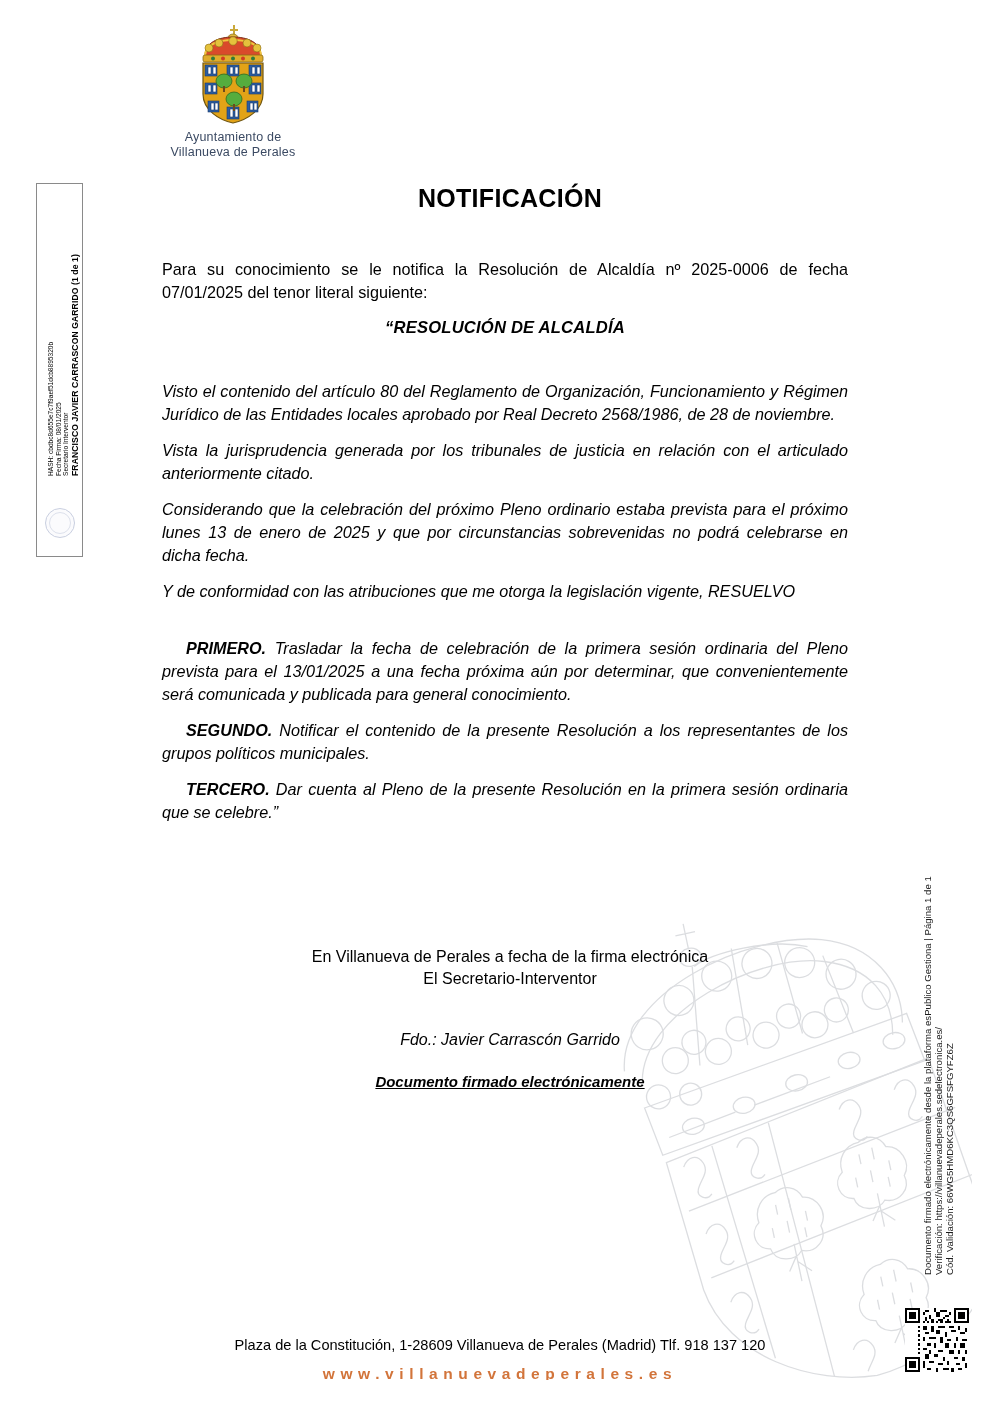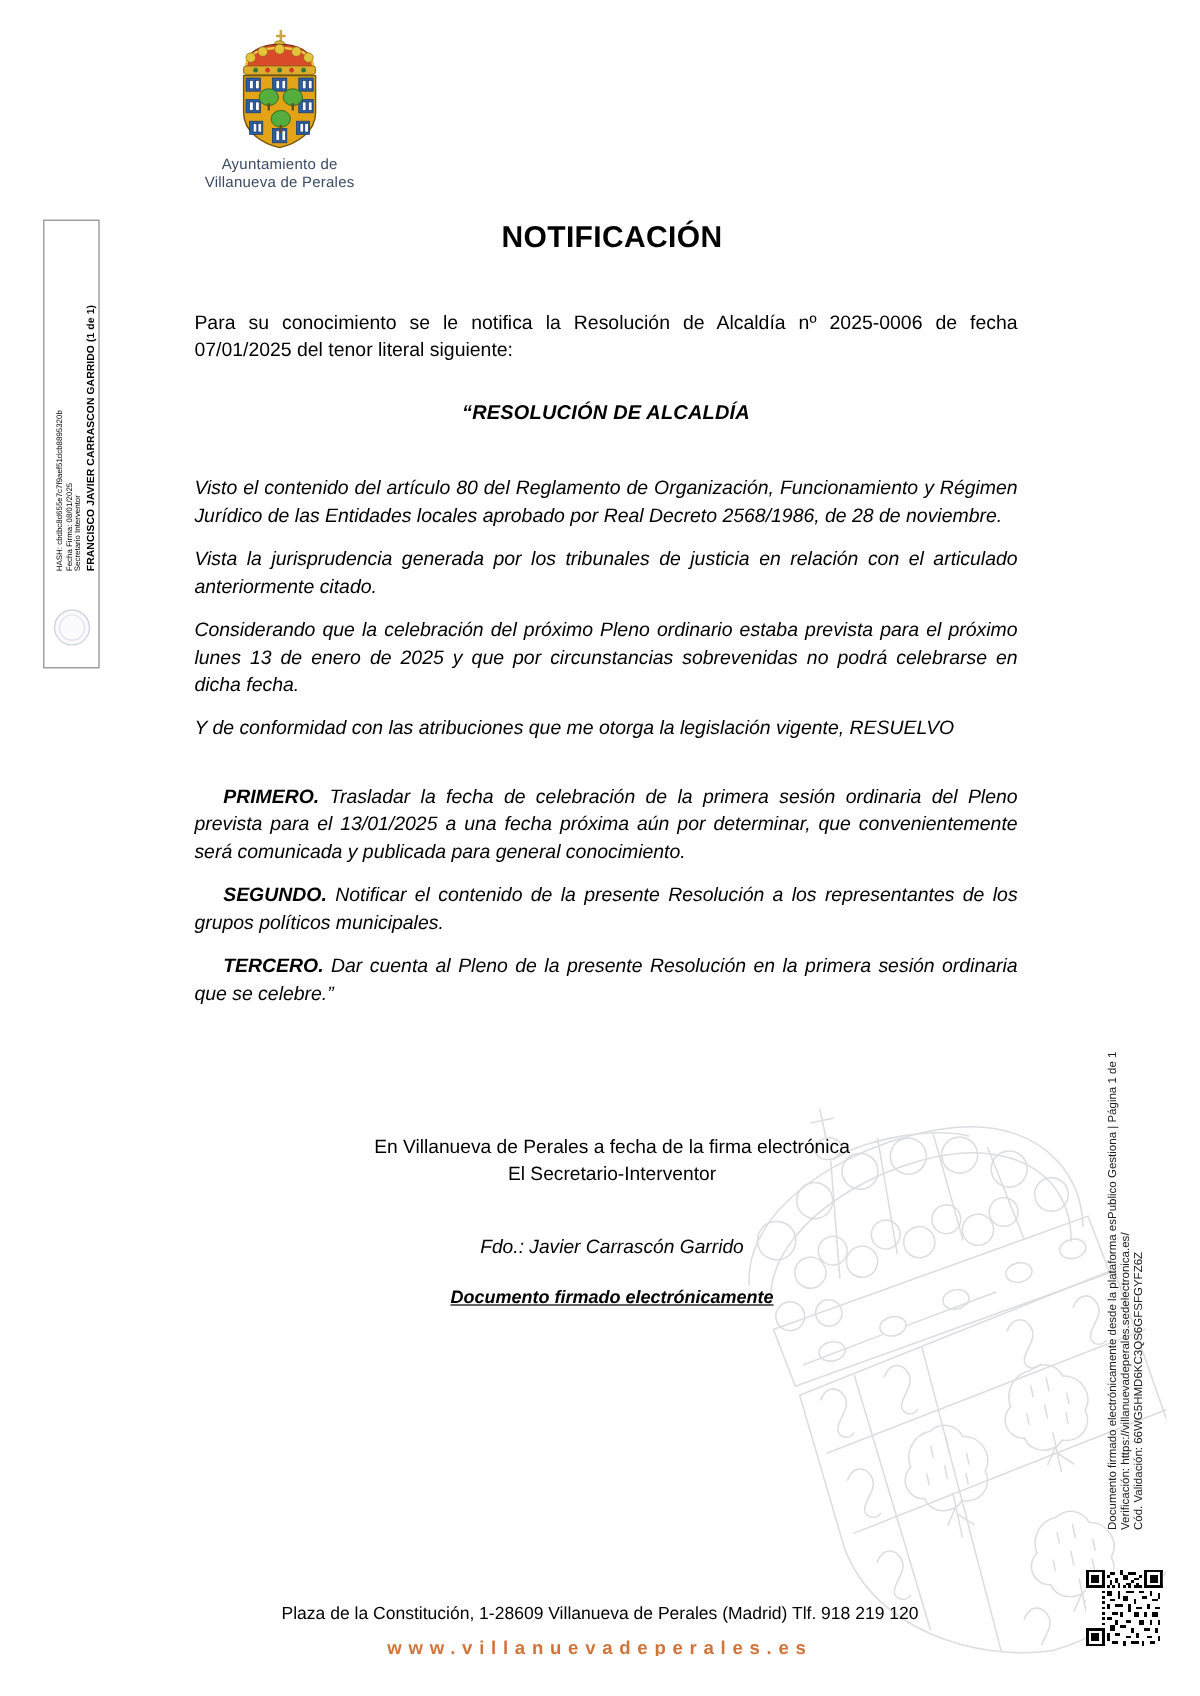--- a/index.html
+++ b/index.html
@@ -114,21 +114,21 @@
   .body-col {
     position: absolute;
     left: 162px;
     top: 258px;
     width: 686px;
   }
   .p-intro {
     font-size: 16.2px;
     line-height: 23px;
     text-align: justify;
-    margin: 0 0 30px 0;
+    margin: 0 0 14px 0;
   }
   .res-head {
     text-align: center;
     font-size: 16.6px;
     font-weight: bold;
     font-style: italic;
     margin: 0 0 42px 0;
     letter-spacing: 0.2px;
   }
   .p-it {
@@ -499,16 +499,16 @@
       <rect x="17" y="27" width="3" height="1"></rect>
         <rect x="21" y="27" width="1" height="2"></rect>
       <rect x="24" y="27" width="2" height="1"></rect>
       <rect x="8" y="2" width="1" height="1"></rect>
         <rect x="20" y="2" width="1" height="1"></rect>
       <rect x="17" y="4" width="1" height="1"></rect>
         <rect x="12" y="5" width="1" height="1"></rect>
     </g>
   </svg>
 
-  <div class="footer-addr">Plaza de la Constitución, 1-28609 Villanueva de Perales (Madrid)     Tlf. 918 219 120</div>
+  <div class="footer-addr">Plaza de la Constitución, 1-28609 Villanueva de Perales (Madrid)     Tlf. 918 137 120</div>
   <div class="footer-url">www.villanuevadeperales.es</div>
 
 </div>
 
 </body></html>

